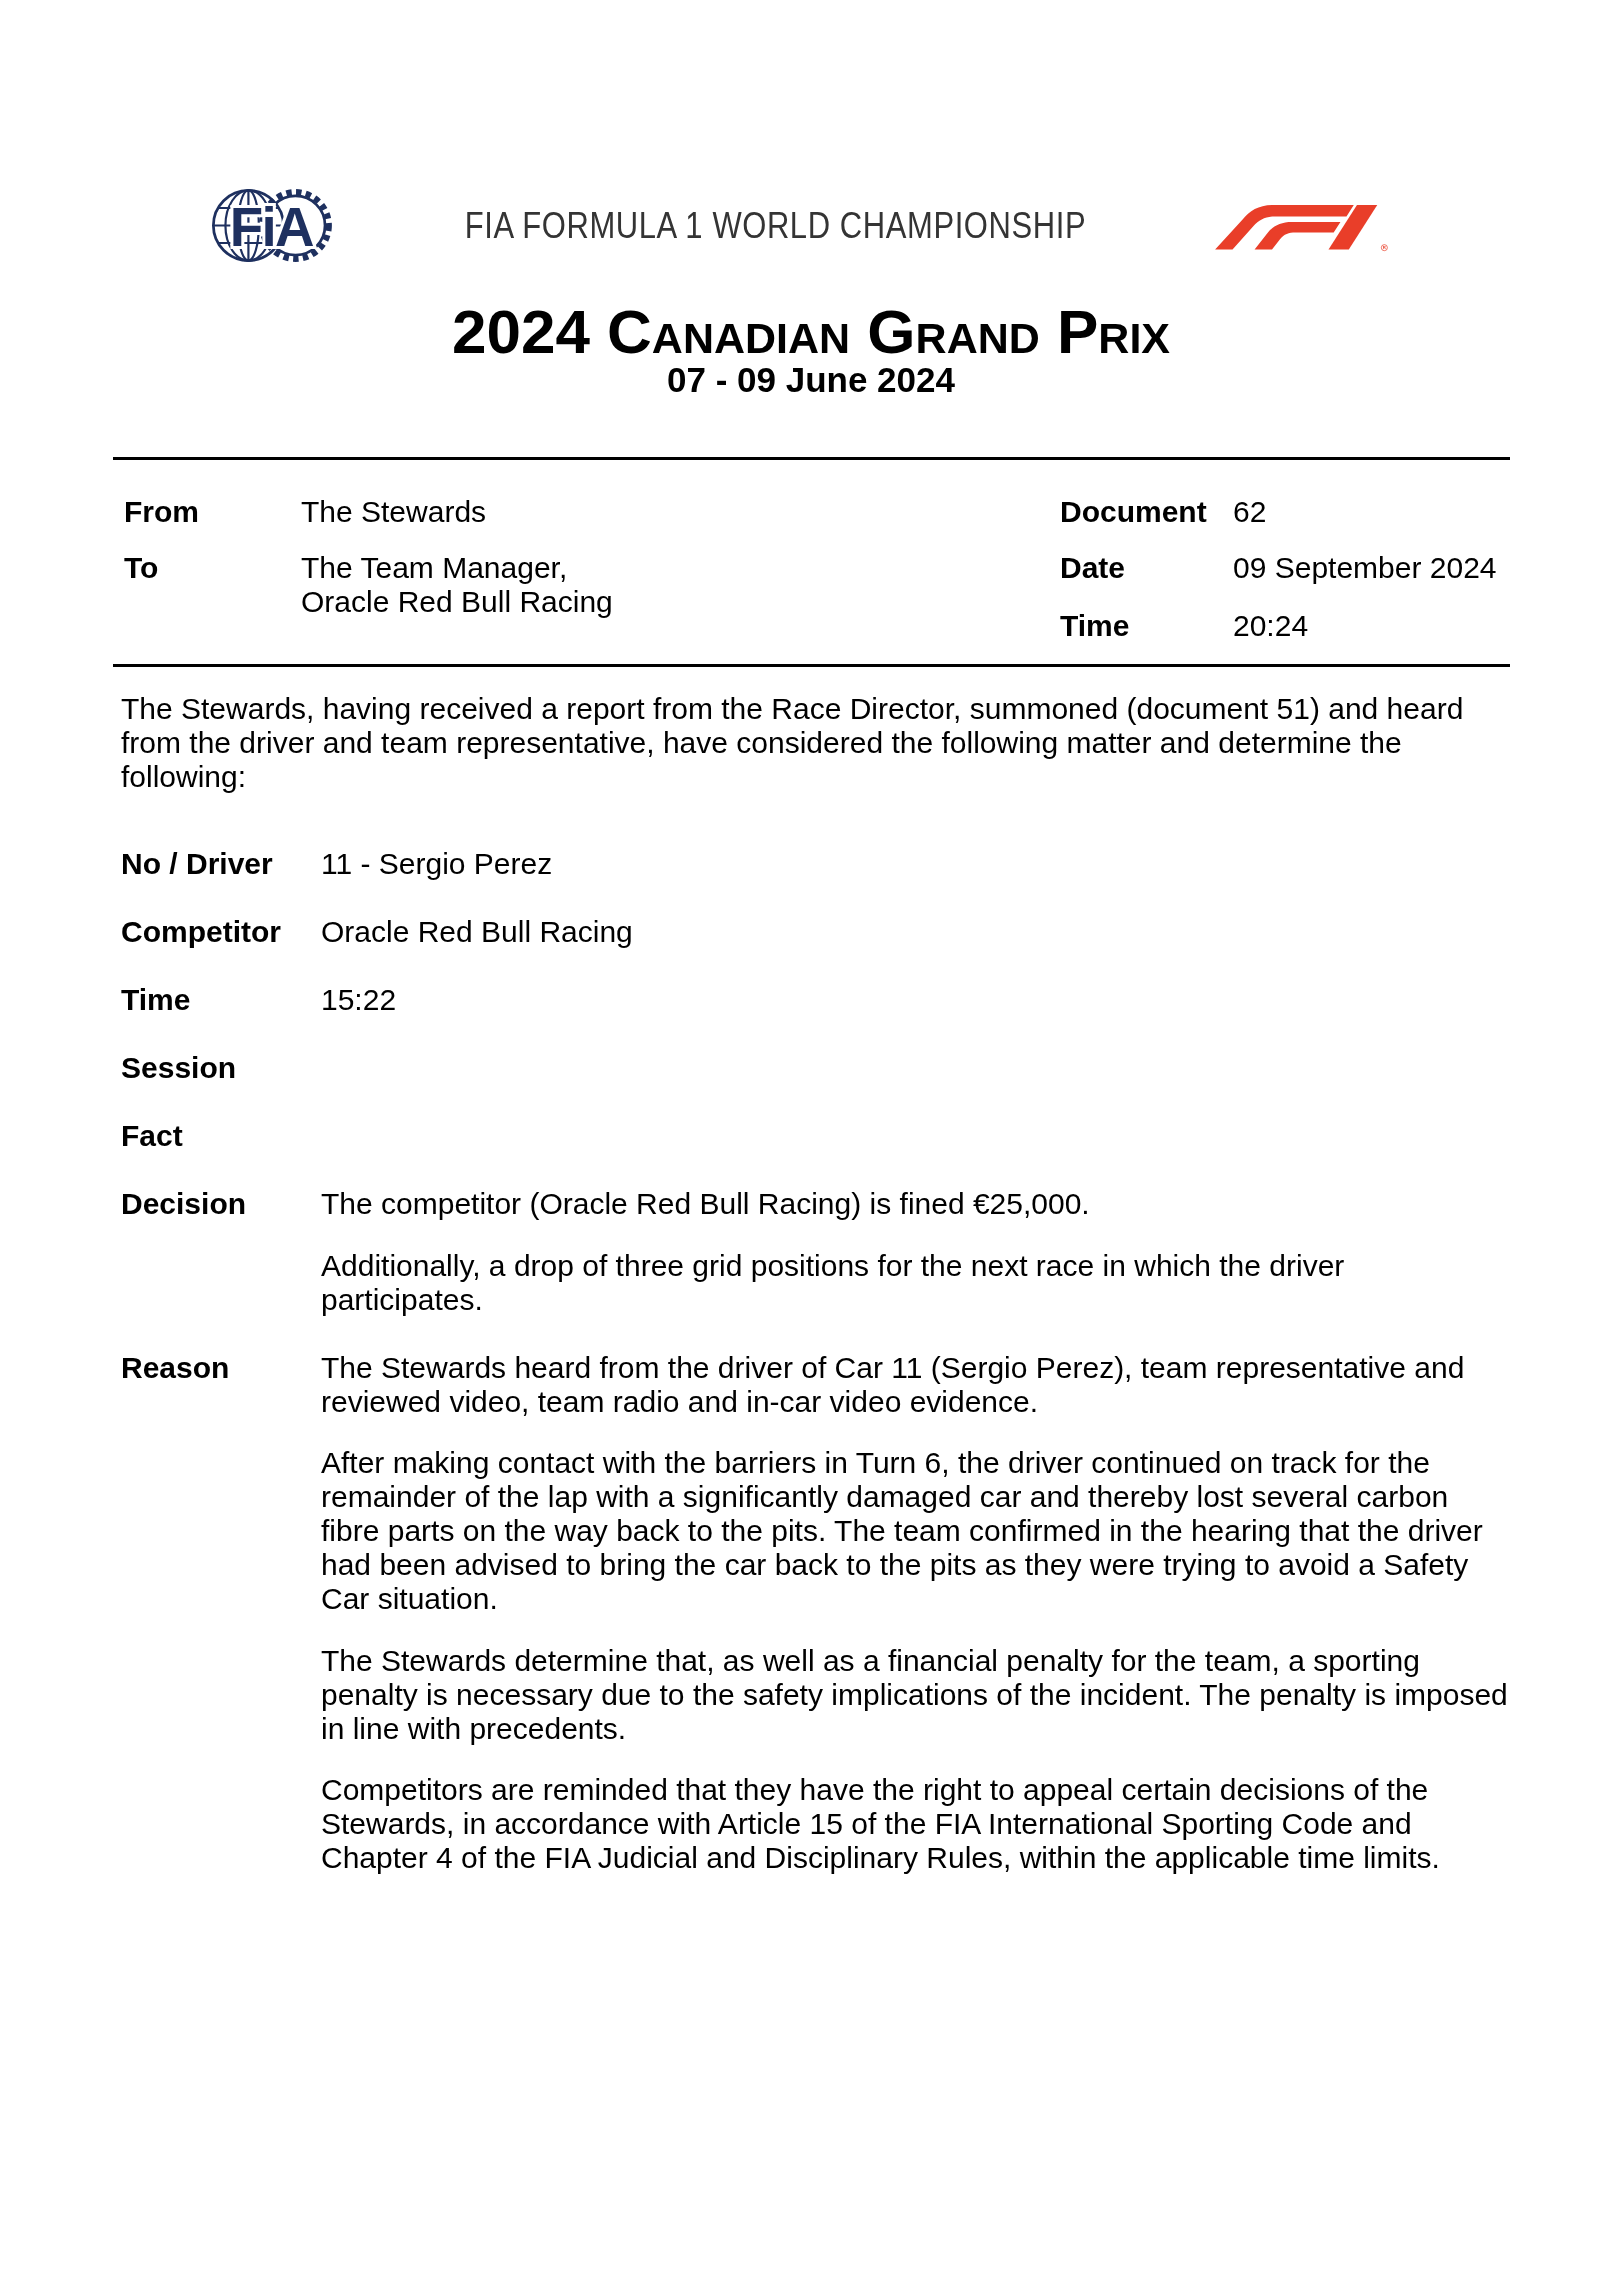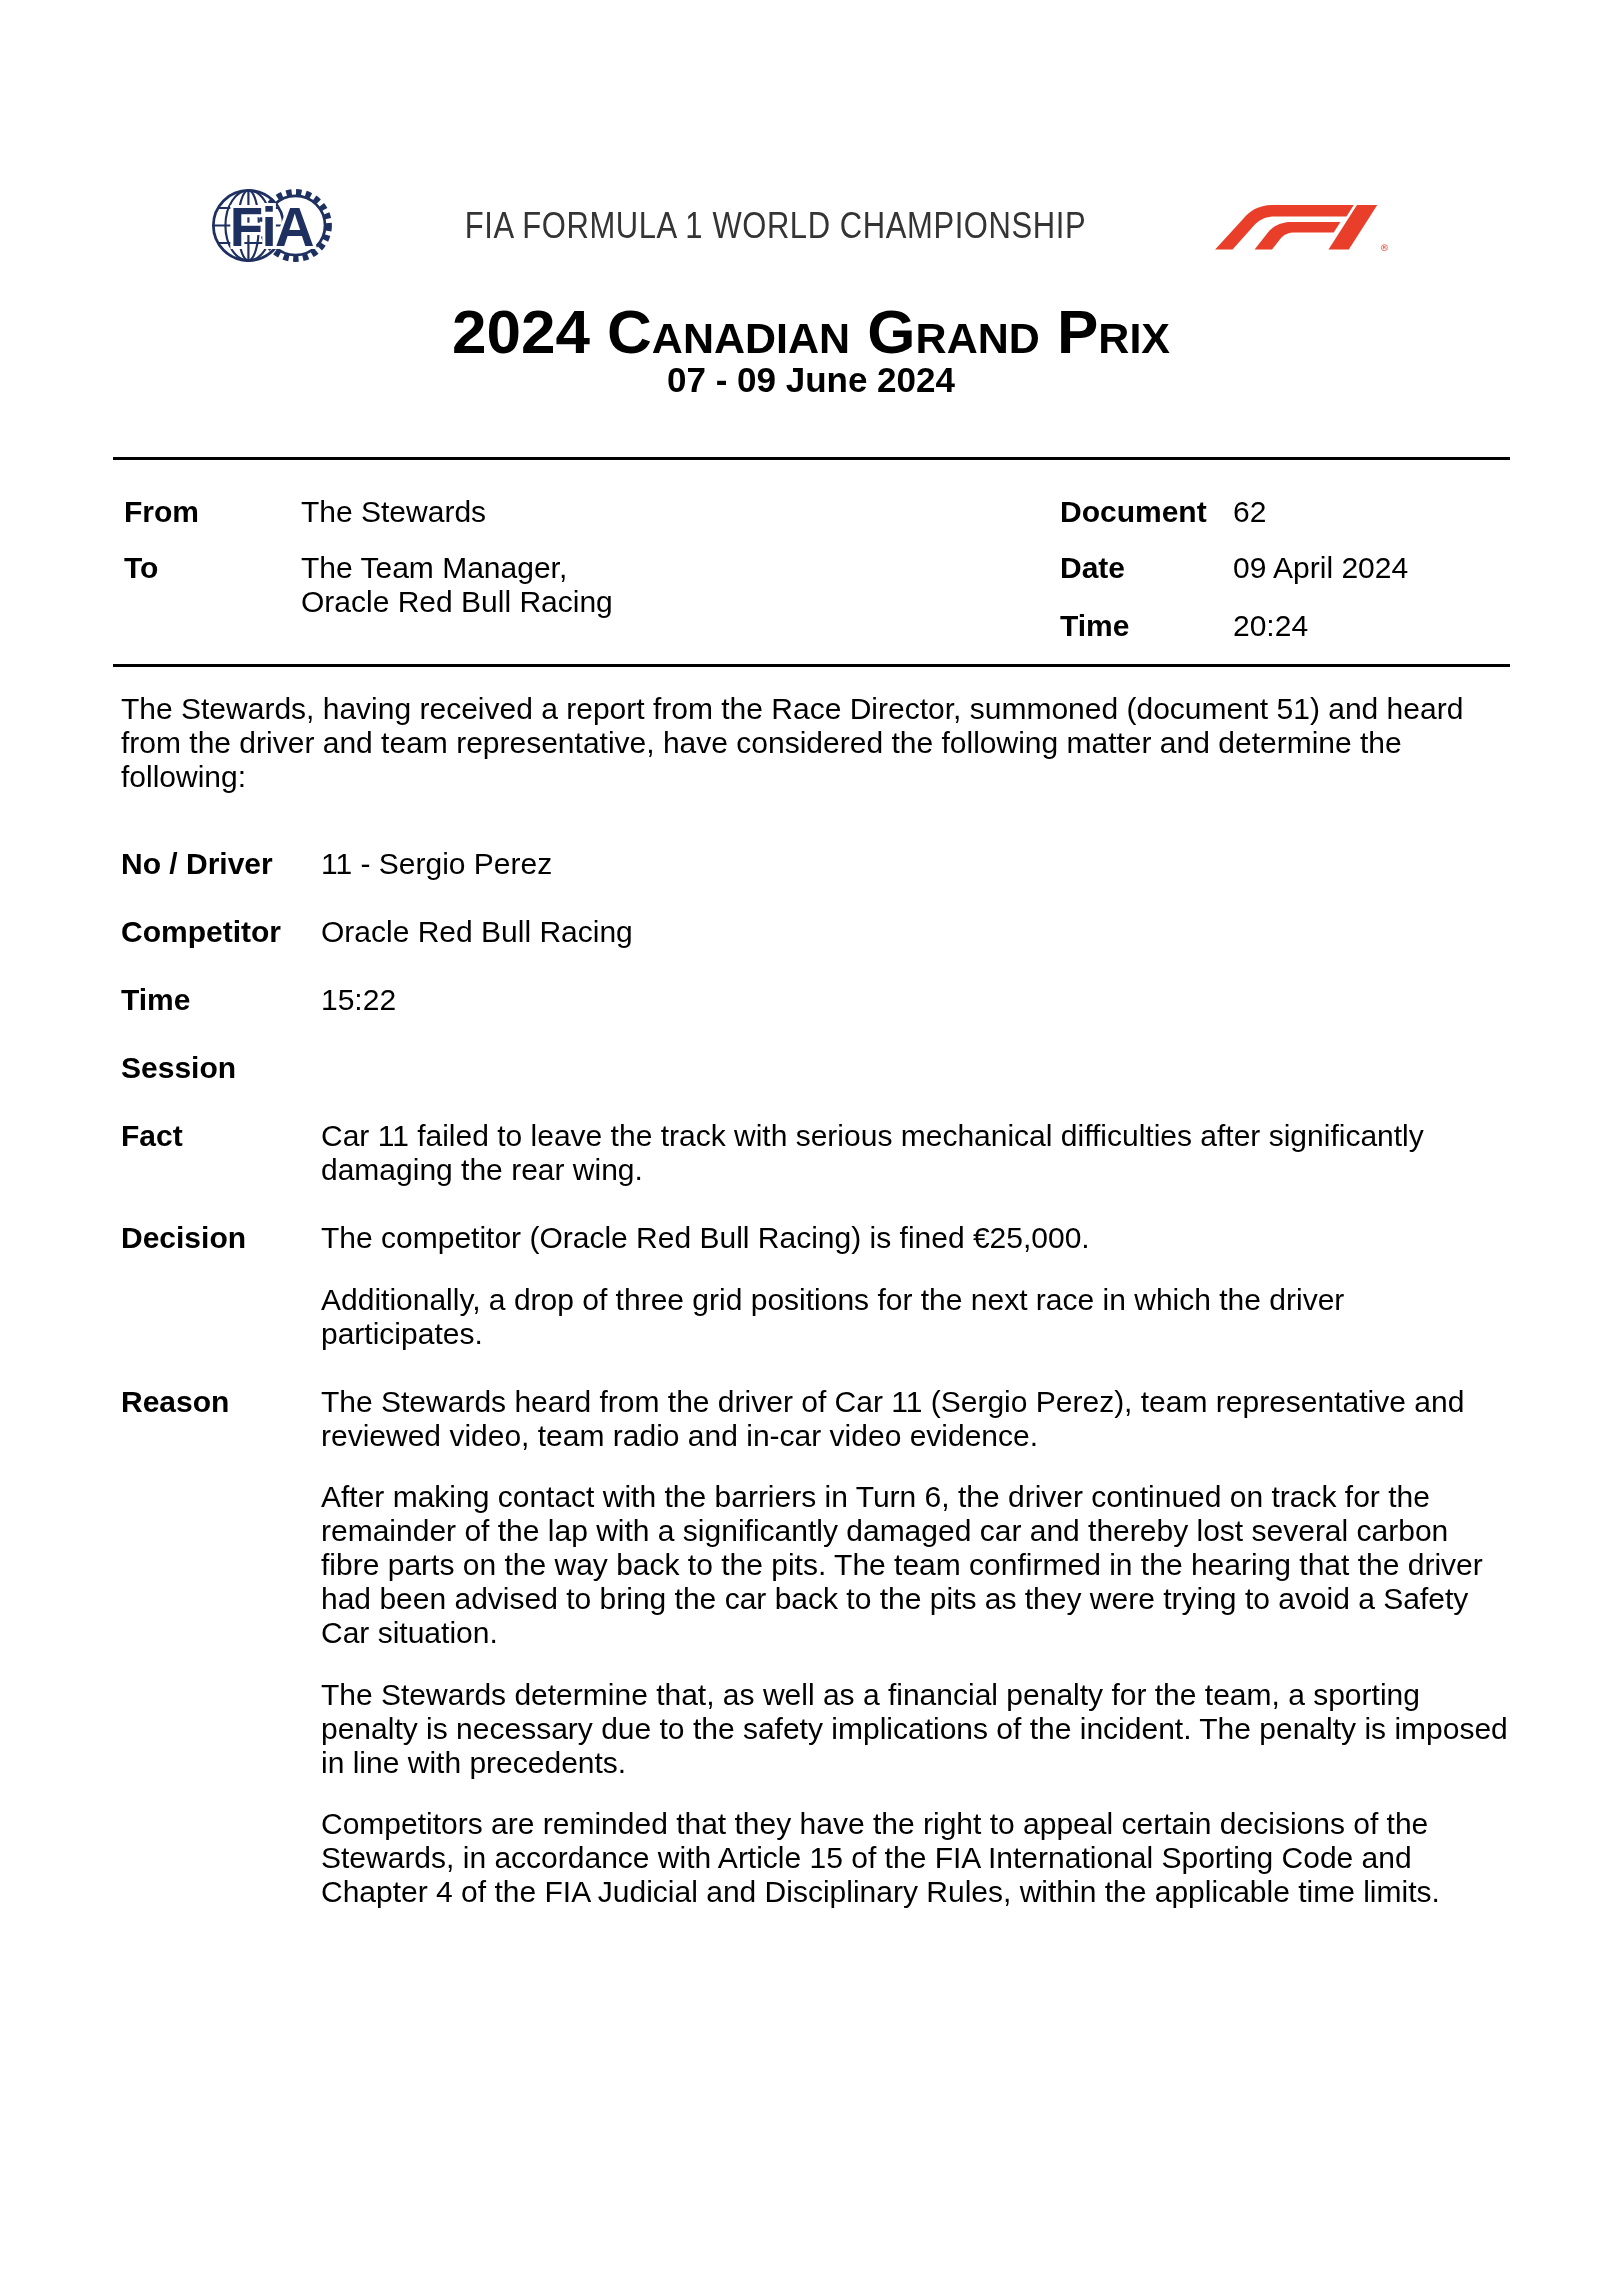--- a/index.html
+++ b/index.html
@@ -163,21 +163,21 @@
     <span class="label">From</span><span class="meta-value">The Stewards</span>
   </div>
   <div class="meta-row meta-left row-to">
     <span class="label">To</span><span class="meta-value"><span>The Team Manager,</span><br><span>Oracle Red Bull Racing</span></span>
   </div>
 
   <div class="meta-row meta-right row-doc">
     <span class="label">Document</span><span class="meta-value">62</span>
   </div>
   <div class="meta-row meta-right row-date">
-    <span class="label">Date</span><span class="meta-value">09 April 2024</span>
+    <span class="label">Date</span><span class="meta-value">09 September 2024</span>
   </div>
   <div class="meta-row meta-right row-time">
     <span class="label">Time</span><span class="meta-value">20:24</span>
   </div>
 
   <div class="rule rule-bottom"></div>
 
   <p class="intro">The Stewards, having received a report from the Race Director, summoned (document 51) and heard from the driver and team representative, have considered the following matter and determine the following:</p>
 
   <div class="fields">
@@ -202,23 +202,20 @@
         <p>15:22</p>
       </div>
     </div>
 
     <div class="field-row">
       <div class="field-label">Session</div>
     </div>
 
     <div class="field-row">
       <div class="field-label">Fact</div>
-      <div class="field-value">
-        <p>Car 11 failed to leave the track with serious mechanical difficulties after significantly damaging the rear wing.</p>
-      </div>
     </div>
 
 
     <div class="field-row">
       <div class="field-label">Decision</div>
       <div class="field-value">
         <p>The competitor (Oracle Red Bull Racing) is fined €25,000.</p>
         <p>Additionally, a drop of three grid positions for the next race in which the driver participates.</p>
       </div>
     </div>

